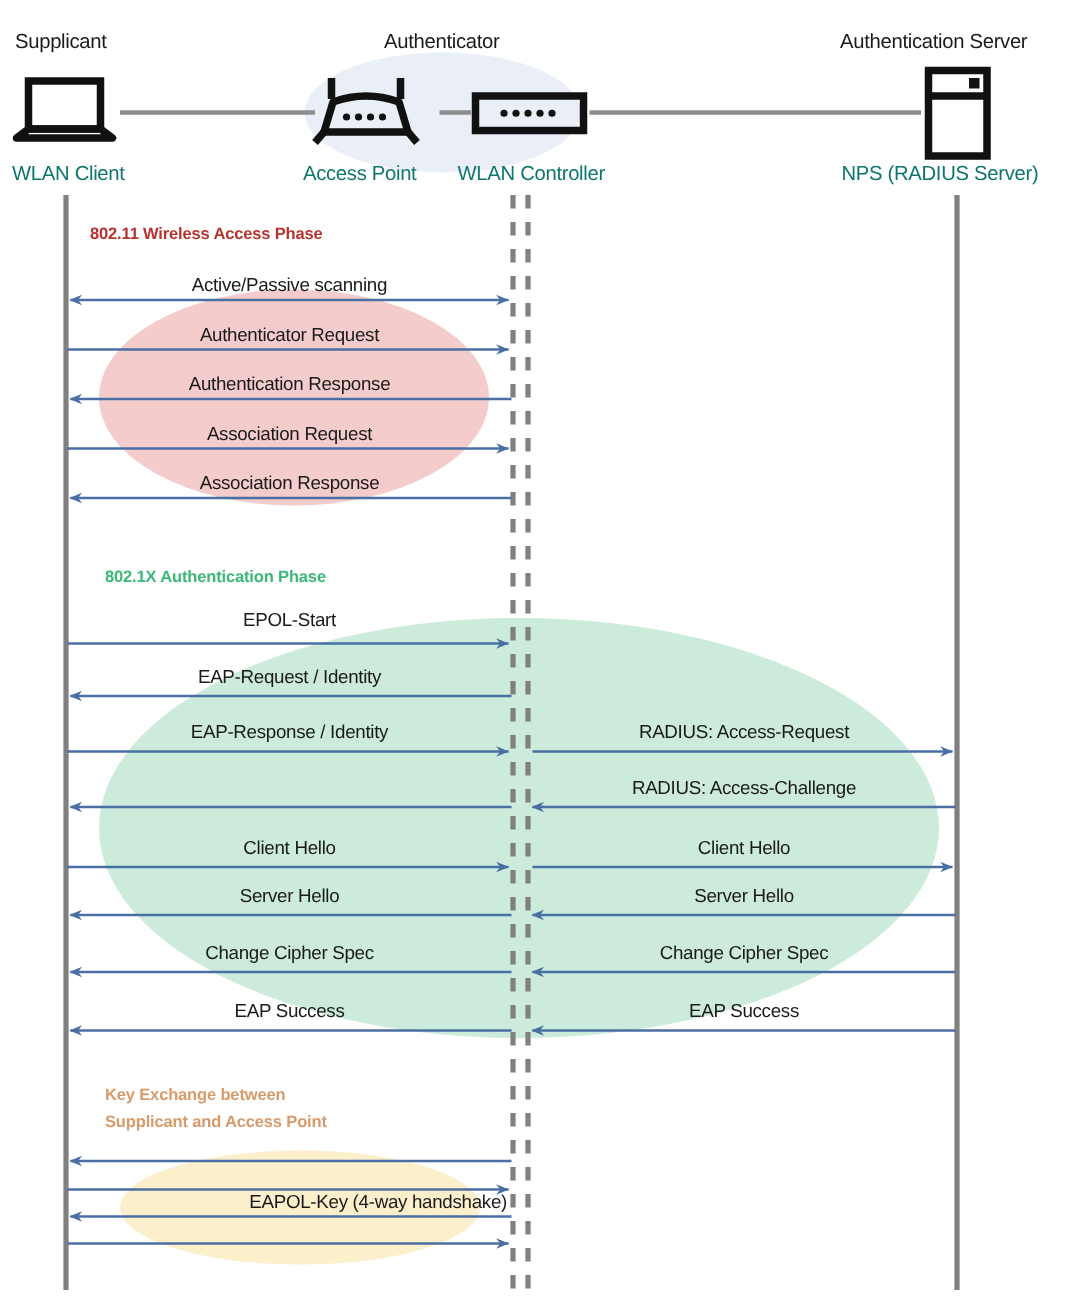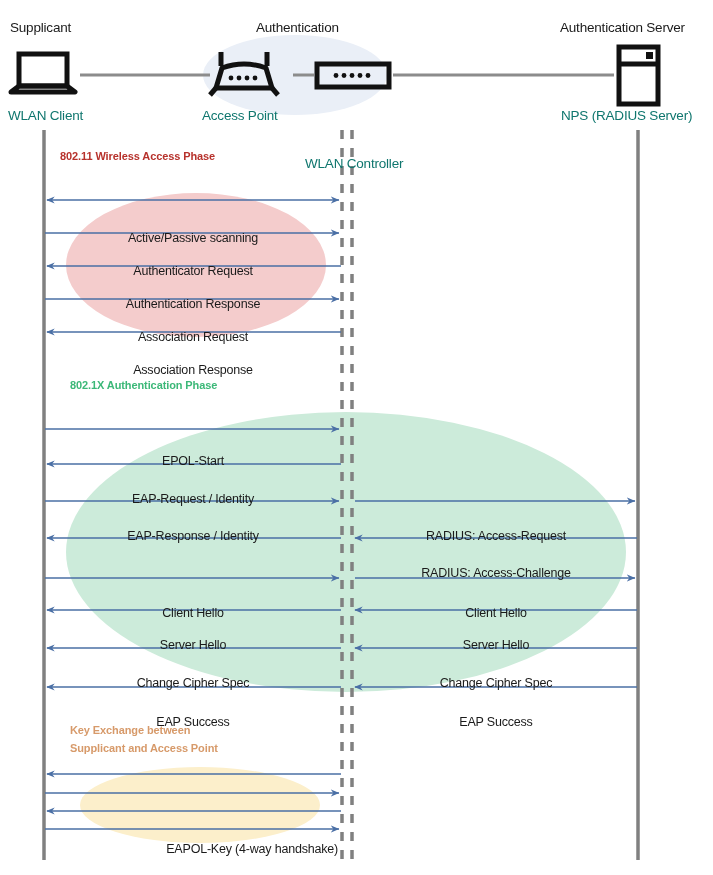--- a/index.html
+++ b/index.html
@@ -47,21 +47,20 @@
     line-height: 18px;
     letter-spacing: -0.1px;
   }
   .msg-label {
     position: absolute;
     font-size: 12.5px;
     color: #1a1a1a;
     text-align: center;
     white-space: nowrap;
     letter-spacing: -0.2px;
-    margin-top: 48px;
   }
 </style>
 </head>
 <body>
 
 <div id="stage">
 
   <svg id="diagram-svg" viewBox="0 0 713 875">
     <defs>
       <marker id="arrR" markerWidth="9" markerHeight="9" refX="8.2" refY="4.5" orient="auto" markerUnits="userSpaceOnUse">
@@ -149,26 +148,26 @@
     <line x1="47" y1="687" x2="341" y2="687" stroke="#4A6FA5" stroke-width="1.6" marker-start="url(#arrL)"></line>
     <line x1="355" y1="687" x2="637" y2="687" stroke="#4A6FA5" stroke-width="1.6" marker-start="url(#arrL)"></line>
 
     <line x1="47" y1="774" x2="341" y2="774" stroke="#4A6FA5" stroke-width="1.6" marker-start="url(#arrL)"></line>
     <line x1="45" y1="793" x2="339" y2="793" stroke="#4A6FA5" stroke-width="1.6" marker-end="url(#arrR)"></line>
     <line x1="47" y1="811" x2="341" y2="811" stroke="#4A6FA5" stroke-width="1.6" marker-start="url(#arrL)"></line>
     <line x1="45" y1="829" x2="339" y2="829" stroke="#4A6FA5" stroke-width="1.6" marker-end="url(#arrR)"></line>
   </svg>
 
   <div class="hdr-label" style="left:10px; top:20px;">Supplicant</div>
-  <div class="hdr-label" style="left:256px; top:20px;">Authentication</div>
+  <div class="hdr-label" style="left:256px; top:20px;">Authenticator</div>
   <div class="hdr-label" style="left:560px; top:20px;">Authentication Server</div>
 
   <div class="role-label" style="left:8px;   top:108px;">WLAN Client</div>
   <div class="role-label" style="left:202px; top:108px;">Access Point</div>
-  <div class="role-label" style="left:305px; top:108px;margin-top:48px;">WLAN Controller</div>
+  <div class="role-label" style="left:305px; top:108px;">WLAN Controller</div>
   <div class="role-label" style="left:561px; top:108px;">NPS (RADIUS Server)</div>
 
   <div class="phase-label" style="left:60px; top:147px; width:260px; color:#B7322C;">802.11 Wireless Access Phase</div>
   <div class="phase-label" style="left:70px; top:376px; width:260px; color:#3CB878;">802.1X Authentication Phase</div>
   <div class="phase-label" style="left:70px; top:721px; width:260px; color:#D79A6A;">Key Exchange between
 Supplicant and Access Point</div>
 
   <div class="msg-label" style="left:48px; top:183px; width:290px;">Active/Passive scanning</div>
   <div class="msg-label" style="left:48px; top:216px; width:290px;">Authenticator Request</div>
   <div class="msg-label" style="left:48px; top:249px; width:290px;">Authentication Response</div>

